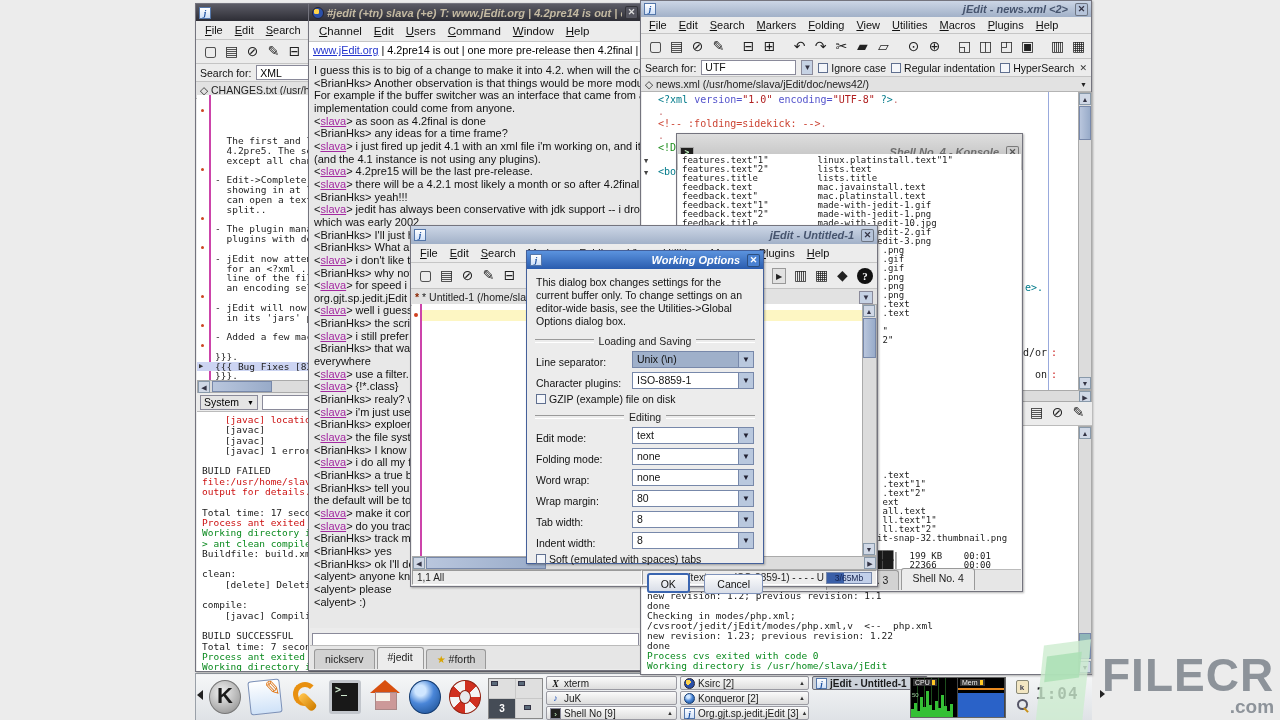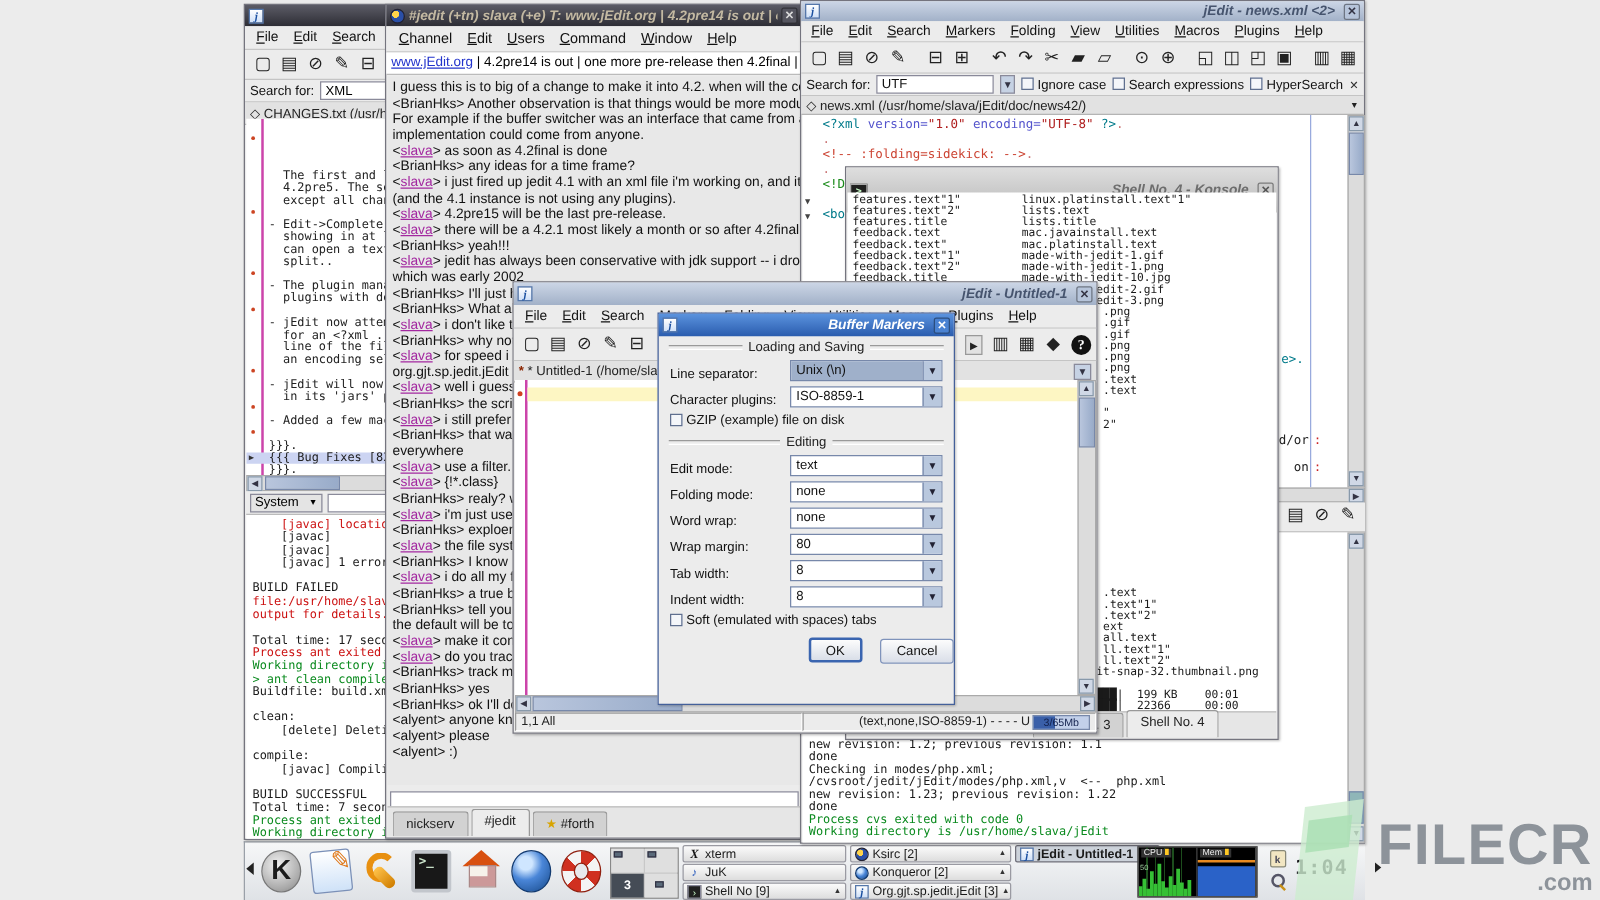--- a/index.html
+++ b/index.html
@@ -389,21 +389,21 @@
         <span class="tbico">◰</span>
         <span class="tbico">▣</span>
         <span class="tbico g">▥</span>
         <span class="tbico">▦</span>
       </div>
     <div class="searchrow">
       <span>Search for:</span>
       <span class="sfield" style="width:115px;display:inline-block;">UTF</span>
       <span class="comboarrow">▼</span>
       <span><span class="cbx"></span><span>Ignore case</span></span>
-      <span><span class="cbx"></span><span>Search expressions</span></span>
+      <span><span class="cbx"></span><span>Regular indentation</span></span>
       <span><span class="cbx"></span><span>HyperSearch</span></span>
       <span style="margin-left:auto;font-size:9px;color:#333;">✕</span>
     </div>
     <div class="buftab" style="height:15px;padding:1px 4px;">
       <span>◇ news.xml (/usr/home/slava/jEdit/doc/news42/)</span>
       <span style="margin-left:auto;font-size:7px;">▼</span>
     </div>
     <div class="txt" style="left:1px;top:91px;width:436px;height:298px;font-size:10px;line-height:12px;">
       <div style="padding-top:2px;">
           <div class="codeline"><span class="s-tag">&lt;?xml </span><span class="s-attr">version=</span><span class="s-str">"1.0"</span><span class="s-plain"> </span><span class="s-attr">encoding=</span><span class="s-str">"UTF-8"</span><span class="s-tag"> ?&gt;</span><span class="s-eol">.</span></div>
@@ -599,23 +599,24 @@
       <span class="statusbox" style="flex:1;display:flex;justify-content:flex-end;align-items:center;gap:2px;">
         <span>(text,none,ISO-8859-1) - - - - U</span>
         <span class="memgauge"><span class="fill"></span><span class="mtext">3/65Mb</span></span>
       </span>
     </div>
   </div>
 
   <div class="win" style="left:526px;top:250px;width:238px;height:314px;z-index:5;border-color:#44609a;">
     <div class="tb blue" style="height:18px;">
       <span class="jicon"></span>
-      <span class="tb-title">Buffer Markers</span>
+      <span class="tb-title">Working Options</span>
       <span class="xbtn">✕</span>
     </div>
+    <div style="padding:7px 9px 4px;font-size:10.5px;line-height:13px;color:#111;">This dialog box changes settings for the current buffer only. To change settings on an editor-wide basis, see the Utilities-&gt;Global Options dialog box.</div>
     <div class="gsep">
         <span>Loading and Saving</span>
       </div>
     <div>
         <div class="orow">
           <span class="olabel">Line separator:</span>
           <span class="ocombo sel">
             <span class="val">Unix (\n)</span>
             <span class="arr">▼</span>
           </span>

